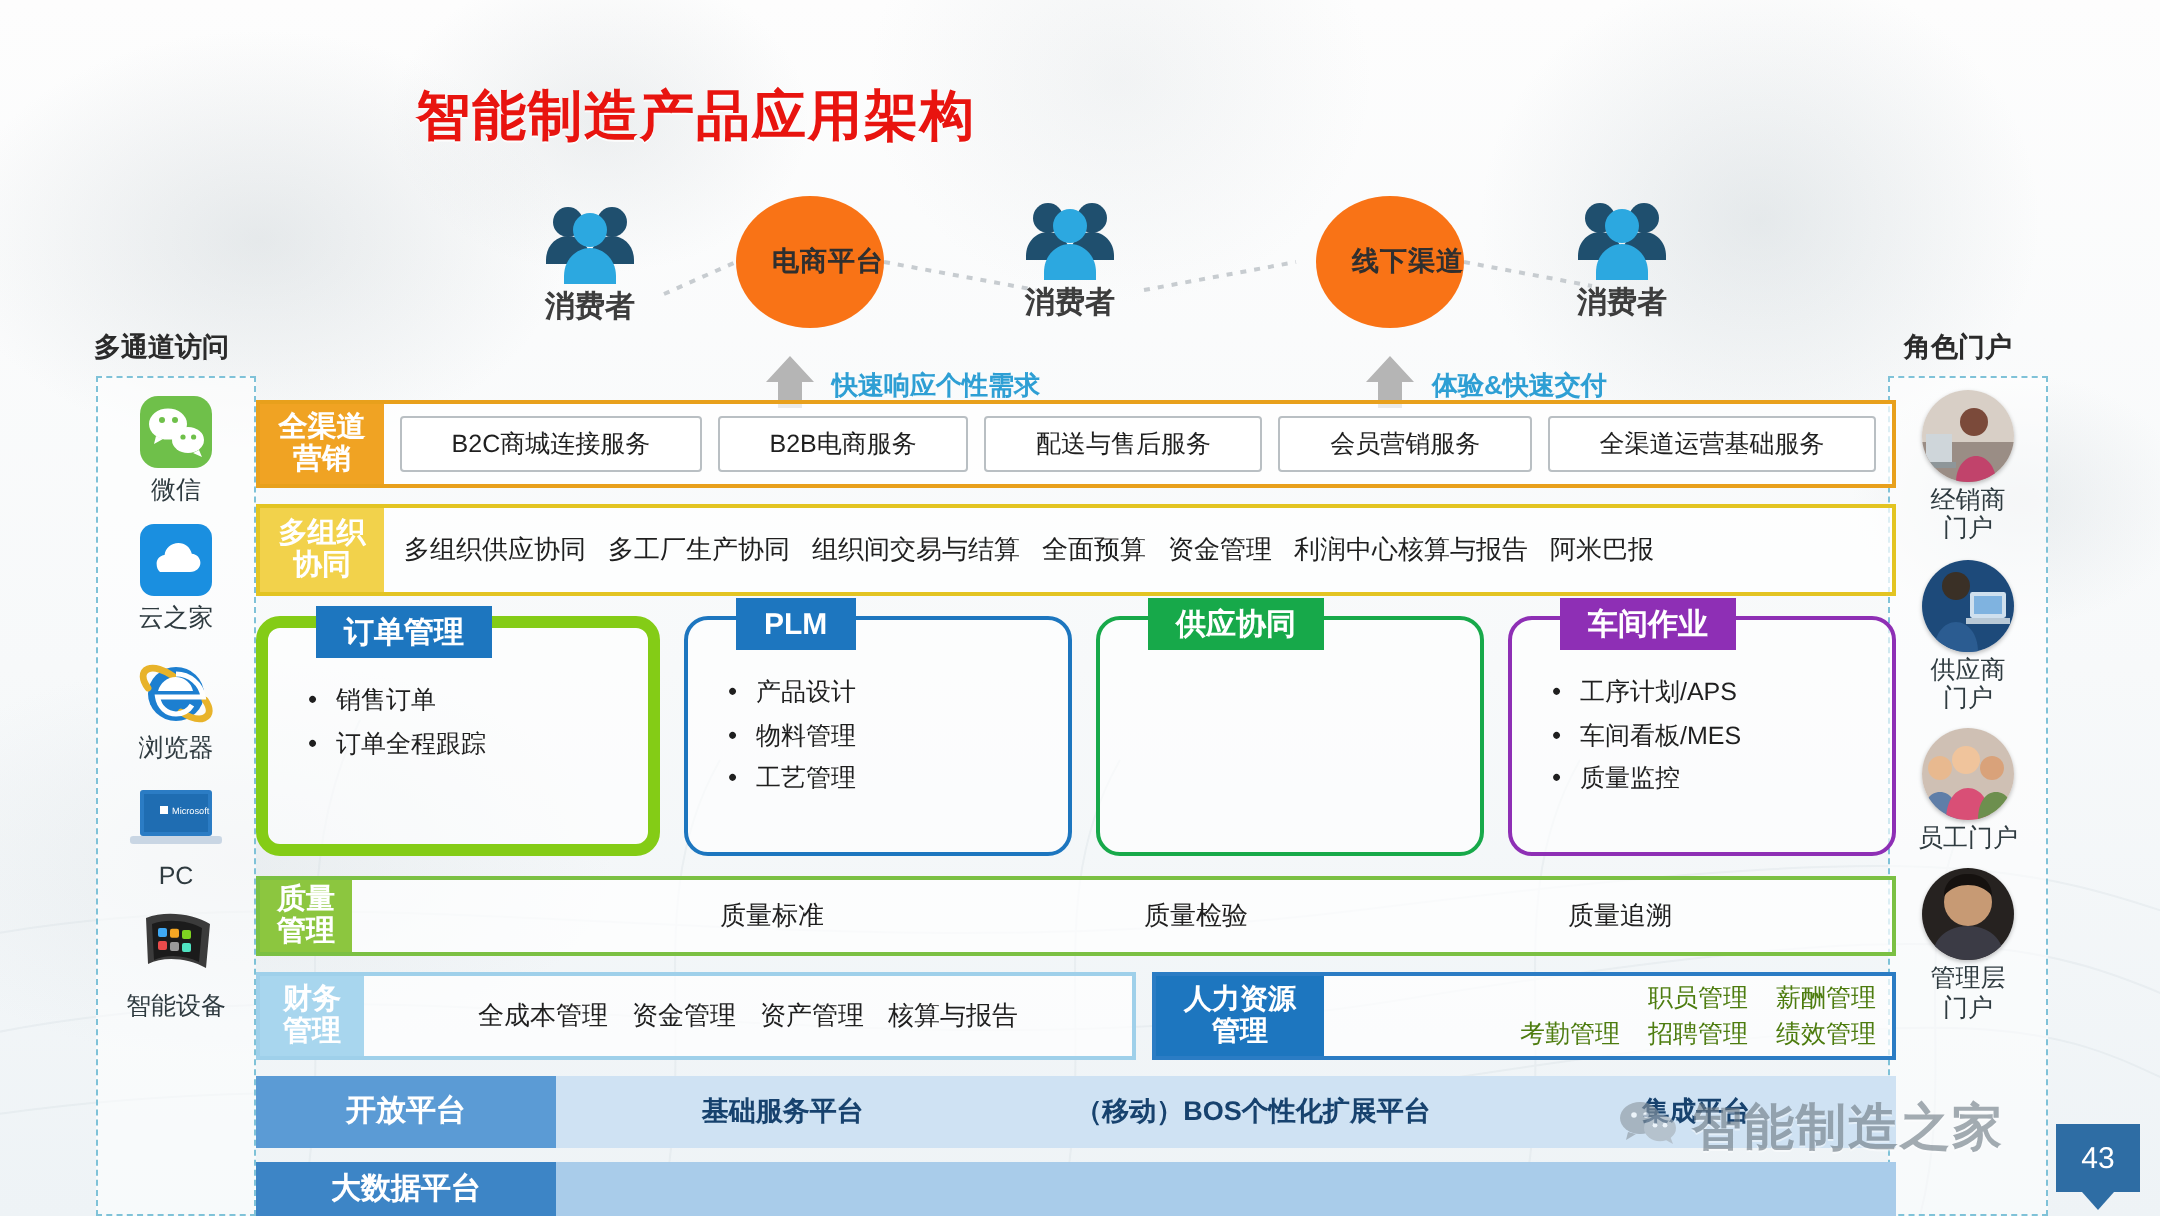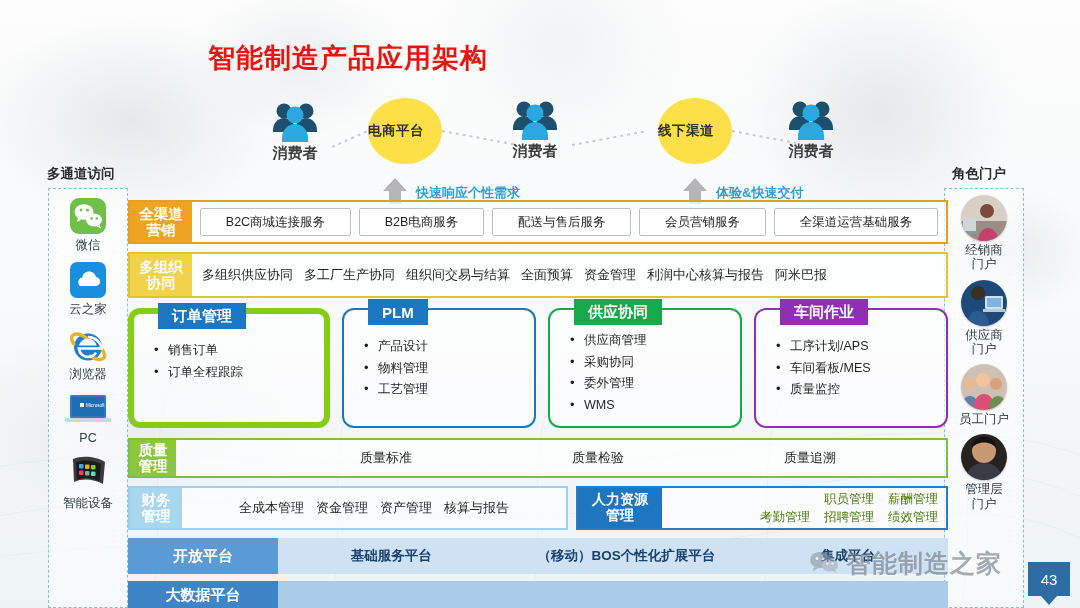--- a/index.html
+++ b/index.html
@@ -33,21 +33,21 @@
     text-shadow:0 1px 0 rgba(255,255,255,.8);
   }
 
   
   .flow{position:absolute;left:240px;top:95px;width:620px;height:105px;}
   .person{position:absolute;text-align:center;width:74px;}
   .person .glyph{display:block;height:48px;}
   .person .lbl{display:block;font-size:15px;font-weight:bold;color:#3d3d3d;margin-top:-4px;}
   .ellipse{
     position:absolute;width:74px;height:66px;border-radius:50%;
-    background:#fde047;display:flex;align-items:center;justify-content:flex-start;
+    background:#f97316;display:flex;align-items:center;justify-content:flex-end;
     color:#2f2f2f;font-size:13.5px;font-weight:bold;letter-spacing:.5px;
   }
   .flow-note{position:absolute;font-size:13px;font-weight:bold;color:#2e9fd4;white-space:nowrap;}
 
   
   .side-title{position:absolute;font-size:13.5px;font-weight:bold;color:#2b2b2b;font-family:Liberation Mono, monospace;}
   .side-panel{
     position:absolute;border:1px dashed #7fc2d8;background:rgba(255,255,255,.55);
     box-sizing:border-box;padding-top:6px;
   }
@@ -410,26 +410,20 @@
         <div class="mod-head" style="background:#1d76bf;">PLM</div>
         <ul>
           <li>产品设计</li>
           <li>物料管理</li>
           <li>工艺管理</li>
         </ul>
       </div>
 
       <div class="mod" style="border:2px solid #17a94a;">
         <div class="mod-head" style="background:#17a94a;">供应协同</div>
-        <ul style="padding-top:20px;">
-          <li>供应商管理</li>
-          <li>采购协同</li>
-          <li>委外管理</li>
-          <li>WMS</li>
-        </ul>
       </div>
 
       <div class="mod" style="border:2px solid #8e2fb5;">
         <div class="mod-head" style="background:#8e2fb5;">车间作业</div>
         <ul>
           <li>工序计划/APS</li>
           <li>车间看板/MES</li>
           <li>质量监控</li>
         </ul>
       </div>

